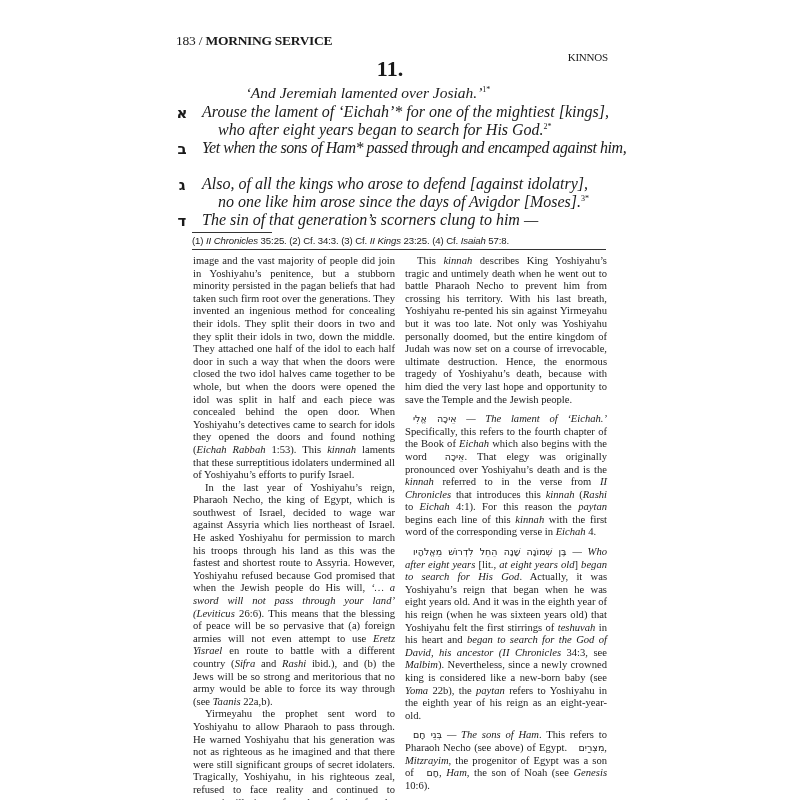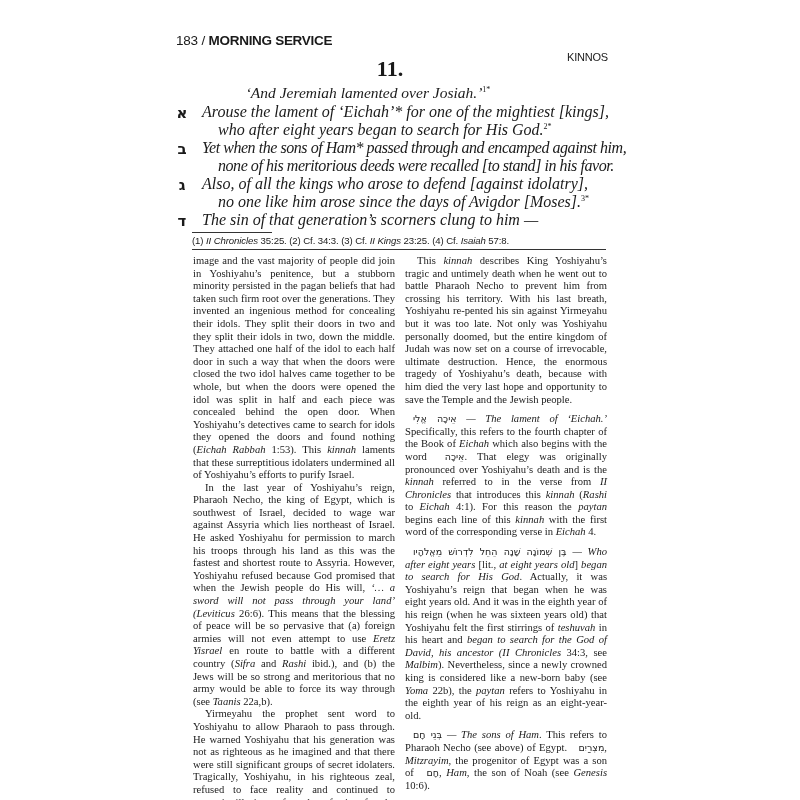--- a/index.html
+++ b/index.html
@@ -1,19 +1,19 @@
 <!DOCTYPE html>
 <html><head>
 <meta charset="utf-8">
 <style>
   html, body { margin:0; padding:0; background:#ffffff; }
   body { width:800px; height:800px; position:relative; overflow:hidden; color:#1a1a1a; font-family:"Liberation Serif", serif; }
   .page { position:absolute; left:0; top:0; width:800px; height:800px; }
 
-  .running-head { position:absolute; left:176px; top:33px; width:432px; height:18px; font-family:Liberation Sans, sans-serif; font-size:13.5px; }
+  .running-head { position:absolute; left:176px; top:33px; width:432px; height:18px; font-family:Liberation Serif, serif; font-size:13.5px; }
   .running-head .left { position:absolute; left:0; top:0; letter-spacing:-0.2px; }
   .running-head .left .num { font-weight:normal; }
   .running-head .left .sect { font-weight:bold; letter-spacing:-0.3px; }
   .running-head .right { position:absolute; right:0; top:18px; font-size:11px; letter-spacing:-0.2px;text-align:right; }
 
   .kinnah-number { position:absolute; left:0; width:780px; top:56px; text-align:center; font-family:"Liberation Serif", serif; font-weight:bold; font-size:22px; }
   .kinnah-epigraph { position:absolute; left:0; width:736px; top:84px; text-align:center; font-style:italic; font-size:15.5px; }
   .kinnah-epigraph sup, .verse sup { font-size:8px; font-style:normal; vertical-align:super; line-height:0; }
 
   .verses { position:absolute; left:172px; top:103px; width:440px; }
@@ -54,21 +54,20 @@
 
   <div class="verses">
     <div class="verse">
       <span class="heb">א</span>
       <span class="l1">Arouse the lament of ‘Eichah’* for one of the mightiest [kings],</span>
       <span class="l2"><span>who after eight years began to search for His God.</span><sup>2*</sup></span>
     </div>
     <div class="verse tight">
       <span class="heb">ב</span>
       <span class="l1">Yet when the sons of Ham* passed through and encamped against him,</span>
-      <span class="l2">none of his meritorious deeds were recalled [to stand] in his favor.</span>
     </div>
     <div class="verse">
       <span class="heb">ג</span>
       <span class="l1">Also, of all the kings who arose to defend [against idolatry],</span>
       <span class="l2"><span>no one like him arose since the days of Avigdor [Moses].</span><sup>3*</sup></span>
     </div>
     <div class="verse">
       <span class="heb">ד</span>
       <span class="l1">The sin of that generation’s scorners clung to him —</span>
     </div>

